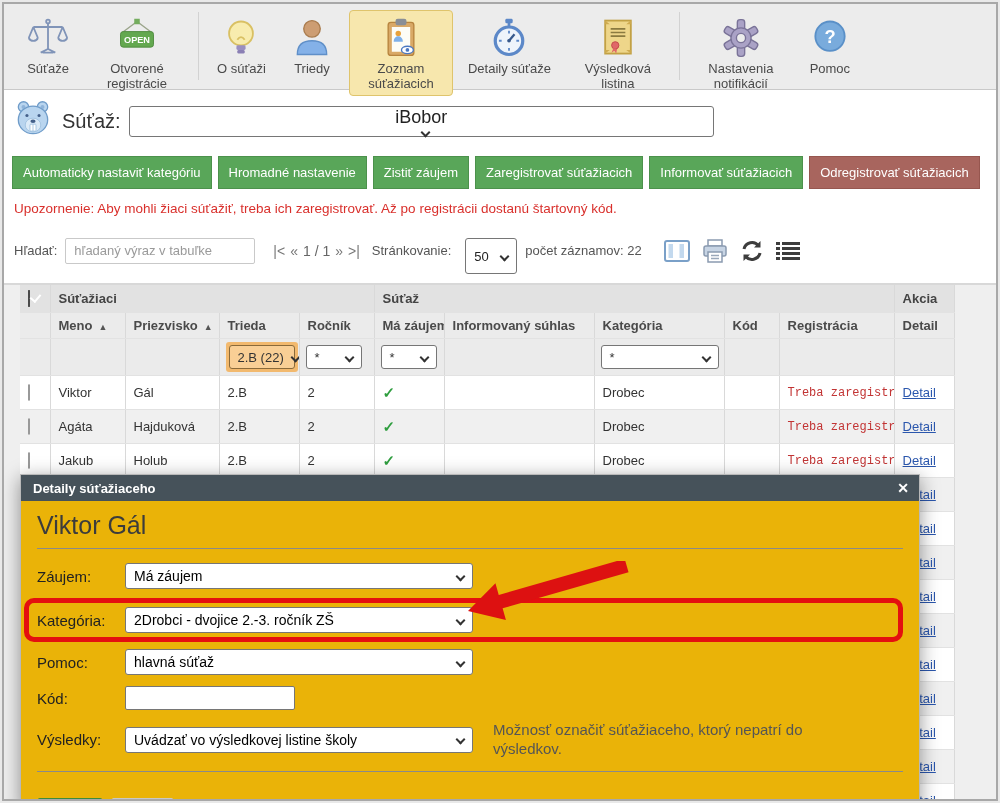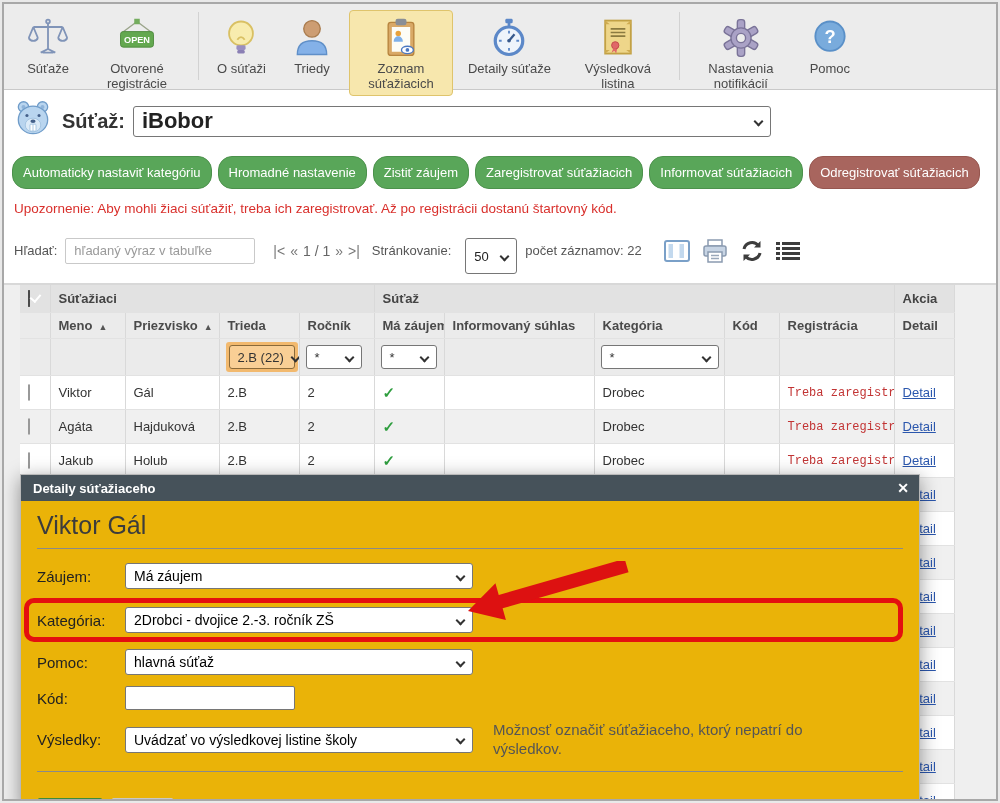--- a/index.html
+++ b/index.html
@@ -8,29 +8,29 @@
 
   
   .toolbar { height:86px; background:#ececec; border-bottom:1px solid #c9c9c9; display:flex; align-items:flex-start; padding:6px 0 0 10px; }
   .tb-item { display:flex; flex-direction:column; align-items:center; padding:3px 8px; margin:0 3px; border:1px solid transparent; border-radius:4px; cursor:pointer; }
   .tb-item.active { background:#f7e7ad; border-color:#dfc46c; }
   .tb-item .ticon { height:48px; display:flex; align-items:center; justify-content:center; }
   .tb-item .tlabel { font-size:13px; color:#4a4a4a; text-align:center; line-height:1.15; max-width:86px; }
   .tb-sep { width:1px; background:#d2d2d2; height:68px; margin:2px 6px 0 6px; }
 
   
-  .comp-row { display:flex; align-items:center; padding:10px 8px 6px 10px;font-weight:bold; }
+  .comp-row { display:flex; align-items:center; padding:10px 8px 6px 10px; }
   .comp-label { font-size:20px; color:#333; margin:0 8px 0 10px; }
   .fake-select { position:relative; background:#fff; border:1px solid #767676; border-radius:3px; display:flex; align-items:center; justify-content:space-between; padding:0 8px; cursor:pointer; }
   .fake-select .chev { width:7px; height:7px; border-right:2px solid #333; border-bottom:2px solid #333; transform:rotate(45deg); margin-left:8px; flex:0 0 auto; }
-  .comp-select { width:638px; height:31px; font-size:22px; color:#222; }
+  .comp-select { width:585px; height:31px; font-size:18px; color:#222;flex-direction:column; }
 
   
   .actions { display:flex; gap:6px; padding:8px 0 0 8px; }
-  .abtn { background:#59a659; color:#fff; font-size:13px; border:1px solid #4c914c; border-radius:14px; padding:8px 10px; white-space:nowrap; cursor:pointer; }
+  .abtn { background:#59a659; color:#fff; font-size:13px; border:1px solid #4c914c; border-radius:0; padding:8px 10px; white-space:nowrap; cursor:pointer; }
   .abtn.muted-red { background:#a8655e; border-color:#96564f; }
 
   
   .warning { color:#d9302c; font-size:13.5px; padding:12px 8px 0 10px; }
 
   
   .listbar { display:flex; align-items:center; padding:9px 8px 9px 10px; border-bottom:2px solid #d8d8d8; margin-top:2px; }
   .lb-label { color:#555; font-size:13px; margin-right:8px; }
   .search-input { width:190px; height:26px; border:1px solid #c9c9c9; border-radius:2px; font-size:13px; padding:0 8px; color:#333; font-family:"Liberation Sans",sans-serif; }
   .search-input::placeholder { color:#9a9a9a; }

